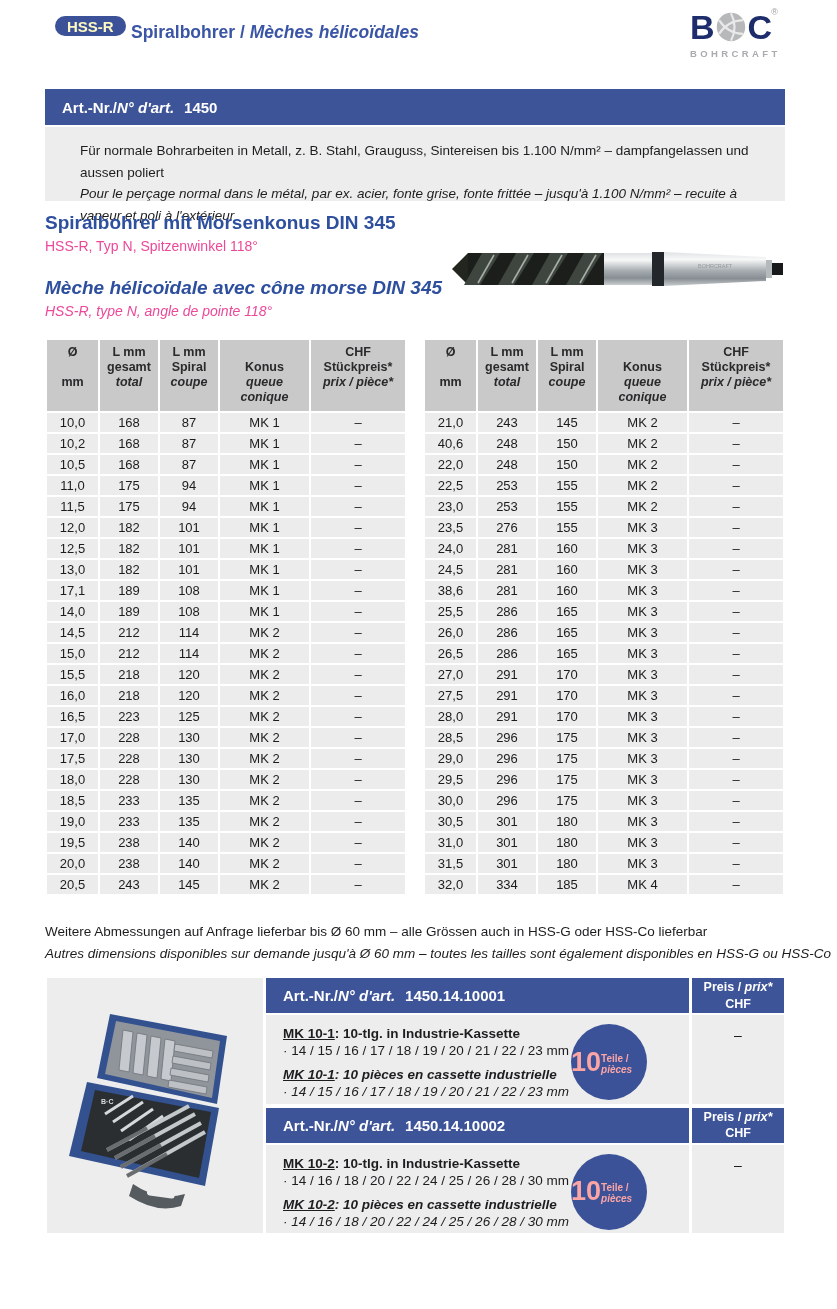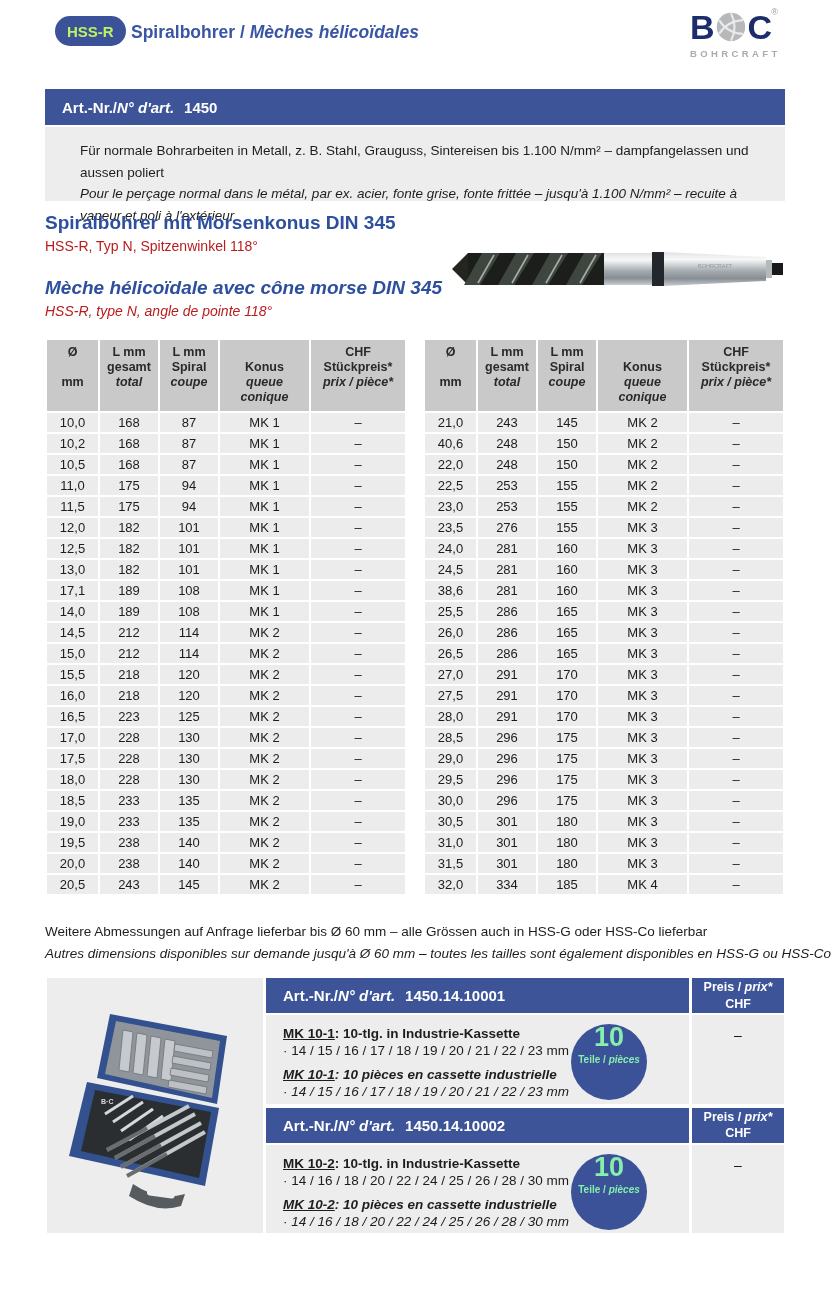--- a/index.html
+++ b/index.html
@@ -1,21 +1,21 @@
 <!DOCTYPE html>
 <html><head>
 <meta charset="utf-8">
 <style>
   * { margin:0; padding:0; box-sizing:border-box; }
   body { background:#fff; font-family:"Liberation Sans", sans-serif; color:#1d1d1f; }
   .page { position:relative; width:837px; height:1309px; background:#fff; overflow:hidden; }
 
   
-  .hssr-badge { position:absolute; left:55px; top:16px; min-width:64px; height:30px; background:#3b5298;
-    border-radius:16px; color:#bef264; font-weight:bold; font-size:15px; display:flex; align-items:center;
+  .hssr-badge { position:absolute; left:55px; top:16px; min-width:64px; height:20px; background:#3b5298;
+    border-radius:16px; color:#fef9c3; font-weight:bold; font-size:15px; display:flex; align-items:center;
     justify-content:center; padding:0 12px; }
   .page-title { position:absolute; left:131px; top:22px; font-size:17.5px; font-weight:bold; color:#3a55a5; }
   .page-title .it { font-style:italic; }
 
   .logo { position:absolute; left:690px; top:10px; width:104px; text-align:left; }
   .logo-row { display:flex; align-items:center; font-weight:800; font-size:34px; line-height:1;
     color:#1d2d6b; letter-spacing:-1px; }
   .logo-ball { width:32px; height:32px; margin:0 1px; }
   .logo-reg { font-size:9px; color:#9a9c9f; font-weight:normal; align-self:flex-start; margin-top:-2px; }
   .logo-brand { font-size:9.5px; font-weight:bold; letter-spacing:3.4px; color:#a9abae; margin-top:4px; }
@@ -27,21 +27,21 @@
   .art-bar .num { margin-left:10px; font-weight:bold; }
 
   
   .info-box { position:absolute; left:45px; top:127px; width:740px; height:74px; background:#ededed;
     padding:13px 35px; font-size:13.5px; line-height:1.6; }
   .info-box .fr { font-style:italic; }
 
   
   .titles { position:absolute; left:45px; top:212px; width:400px; }
   .sec-title { font-size:19px; font-weight:bold; color:#2d4f9e; }
-  .sec-sub { font-size:14px; color:#b91c1c; margin-top:4px; }
+  .sec-sub { font-size:14px; color:#ec4899; margin-top:4px; }
   .sec-title.fr { font-style:italic; margin-top:23px; }
   .sec-sub.fr { font-style:italic; }
 
   .drill-figure { position:absolute; left:448px; top:238px; width:338px; height:62px; }
 
   
   .tables-wrap { position:absolute; left:45px; top:338px; width:740px; display:flex; justify-content:space-between; }
   table.spec { border-collapse:separate; border-spacing:2px; width:362px; table-layout:fixed; }
   table.spec th { background:#c9c9c9; font-size:12.5px; font-weight:bold; color:#2a2a2c;
     padding:5px 2px 6px; vertical-align:top; }
@@ -67,21 +67,21 @@
     text-align:center; display:flex; flex-direction:column; justify-content:center; line-height:1.3; }
   .art-row-body { display:flex; gap:3px; flex:1; margin-top:2px; }
   .art-body-main { flex:1; background:#ededed; position:relative; padding:11px 2px 0 17px; }
   .art-body-price { width:92px; background:#ededed; text-align:center; font-size:14px; padding-top:12px; }
   .set-name { font-size:13.5px; font-weight:bold; }
   .set-name .code { text-decoration:underline; }
   .set-sizes { font-size:13.5px; margin-top:2px; }
   .set-name.fr, .set-sizes.fr { font-style:italic; }
   .set-name.fr { margin-top:9px; }
   .count-badge { position:absolute; right:42px; top:9px; width:76px; height:76px; border-radius:50%;
-    background:#3b5298; color:#86efac; display:flex; flex-direction:column; align-items:center; justify-content:flex-start; }
+    background:#3b5298; color:#fca5a5; display:flex; flex-direction:row; align-items:center; justify-content:flex-start; }
   .count-num { font-size:27px; font-weight:bold; line-height:1; }
   .count-label { font-size:10px; font-weight:bold; margin-top:3px; }
   .count-label .it { font-style:italic; }
 </style>
 </head>
 <body>
 
 <div class="page">
 
   <div class="hssr-badge">

